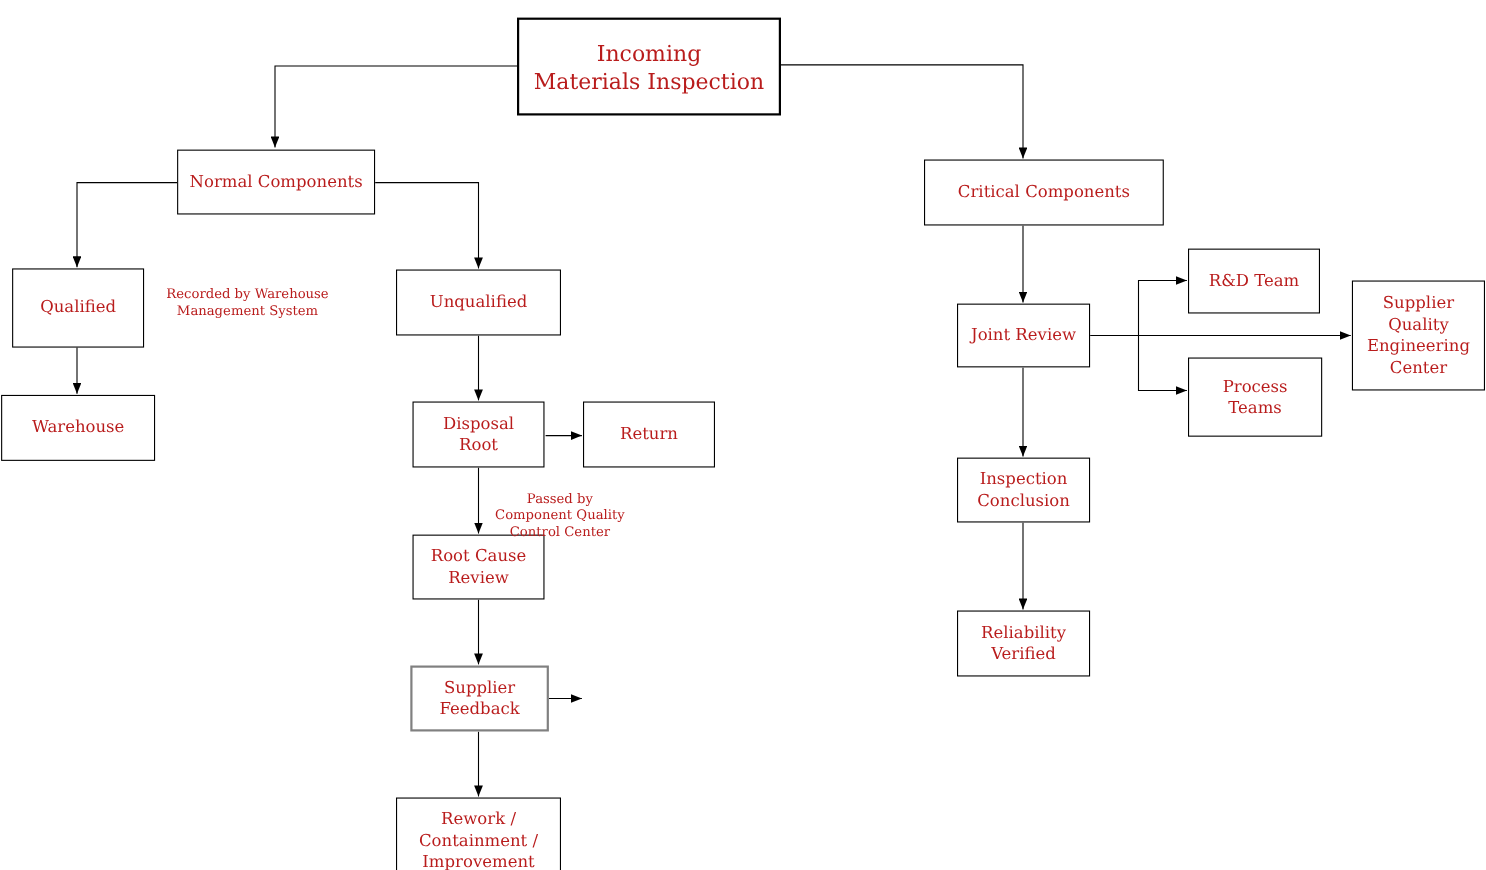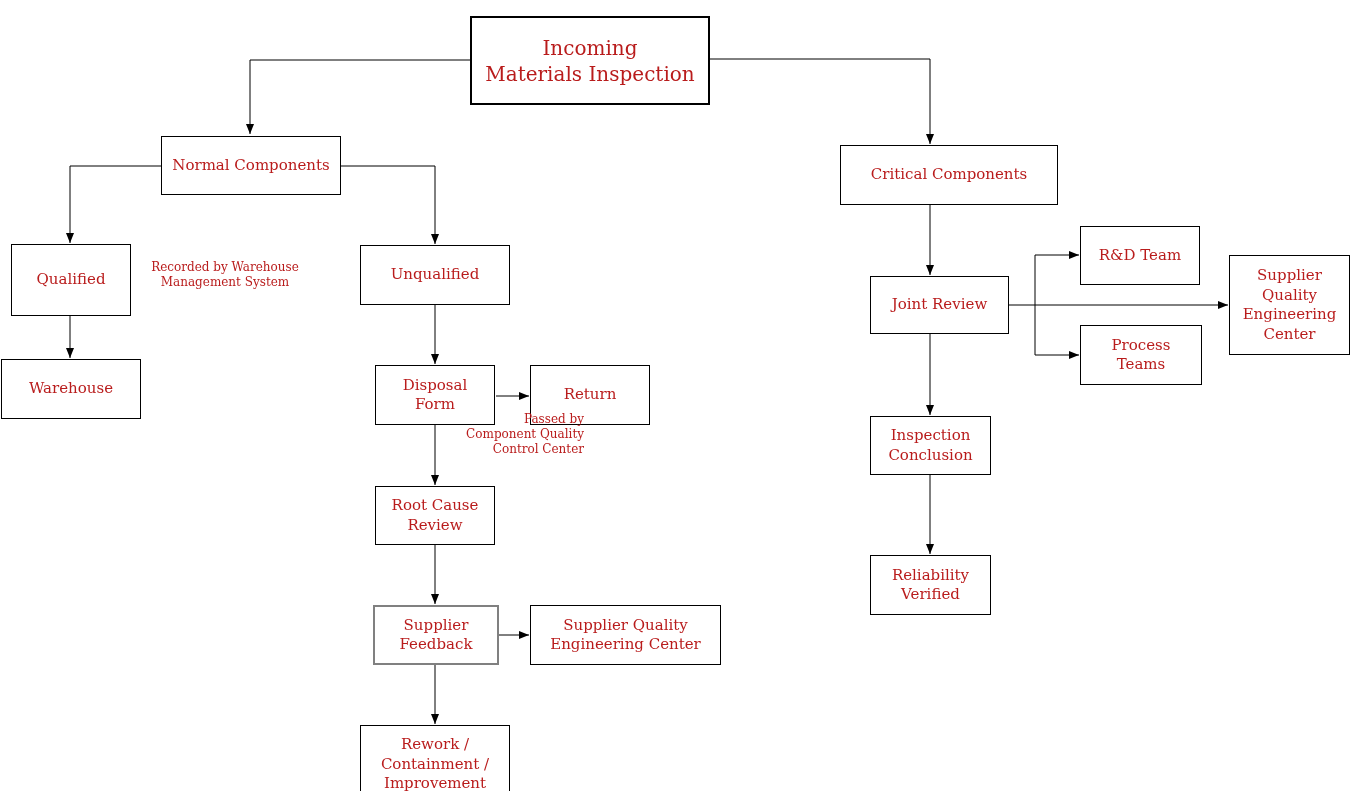--- a/index.html
+++ b/index.html
@@ -80,42 +80,40 @@
       <polyline points="930,319 930,400" marker-end="url(#arrow)"></polyline>
       <polyline points="930,460 930,539" marker-end="url(#arrow)"></polyline>
     </svg>
 <div class="node" style="left: 470px; top: 1px; width: 240px; height: 89px; font-size: 20px; border-width: 2px;">Incoming
 Materials Inspection</div>
     <div class="node" style="left: 161px; top: 121px; width: 180px; height: 59px;">Normal Components</div>
     <div class="node" style="left: 11px; top: 229px; width: 120px; height: 72px;">Qualified</div>
     <div class="node" style="left: 1px; top: 344px; width: 140px; height: 60px;">Warehouse</div>
     <div class="node" style="left: 360px; top: 230px; width: 150px; height: 60px;">Unqualified</div>
     <div class="node" style="left: 375px; top: 350px; width: 120px; height: 60px;">Disposal
-Form</div>
+Root</div>
     <div class="node" style="left: 530px; top: 350px; width: 120px; height: 60px;">Return</div>
     <div class="node" style="left: 375px; top: 471px; width: 120px; height: 59px;">Root Cause
 Review</div>
     <div class="node" style="left: 373px; top: 590px; width: 126px; height: 60px; border-color: rgb(128, 128, 128); border-width: 2px;">Supplier
 Feedback</div>
-    <div class="node" style="left: 530px; top: 590px; width: 191px; height: 60px;">Supplier Quality
-Engineering Center</div>
     <div class="node" style="left: 360px; top: 710px; width: 150px; height: 79px;">Rework /
 Containment /
 Improvement</div>
     <div class="node" style="left: 840px; top: 130px; width: 218px; height: 60px;">Critical Components</div>
-    <div class="node" style="left: 870px; top: 261px; width: 139px; height: 58px;">Joint Review</div>
+    <div class="node" style="left: 870px; top: 261px; width: 121px; height: 58px;">Joint Review</div>
     <div class="node" style="left: 1080px; top: 211px; width: 120px; height: 59px;">R&amp;D Team</div>
-    <div class="node" style="left: 1080px; top: 310px; width: 122px; height: 60px;">Process
+    <div class="node" style="left: 1080px; top: 310px; width: 122px; height: 72px;">Process
 Teams</div>
     <div class="node" style="left: 1229px; top: 240px; width: 121px; height: 100px;">Supplier
 Quality
 Engineering
 Center</div>
     <div class="node" style="left: 870px; top: 401px; width: 121px; height: 59px;">Inspection
 Conclusion</div>
     <div class="node" style="left: 870px; top: 540px; width: 121px; height: 60px;">Reliability
 Verified</div>
     <div class="annotation" style="left: 140px; top: 245px; width: 170px;">Recorded by Warehouse
 Management System</div>
-    <div class="annotation" style="left: 434px; top: 397px; width: 150px; text-align: right;">Passed by
+    <div class="annotation" style="left: 434px; top: 431px; width: 150px;">Passed by
 Component Quality
 Control Center</div>
   </div>
 
 </body></html>

